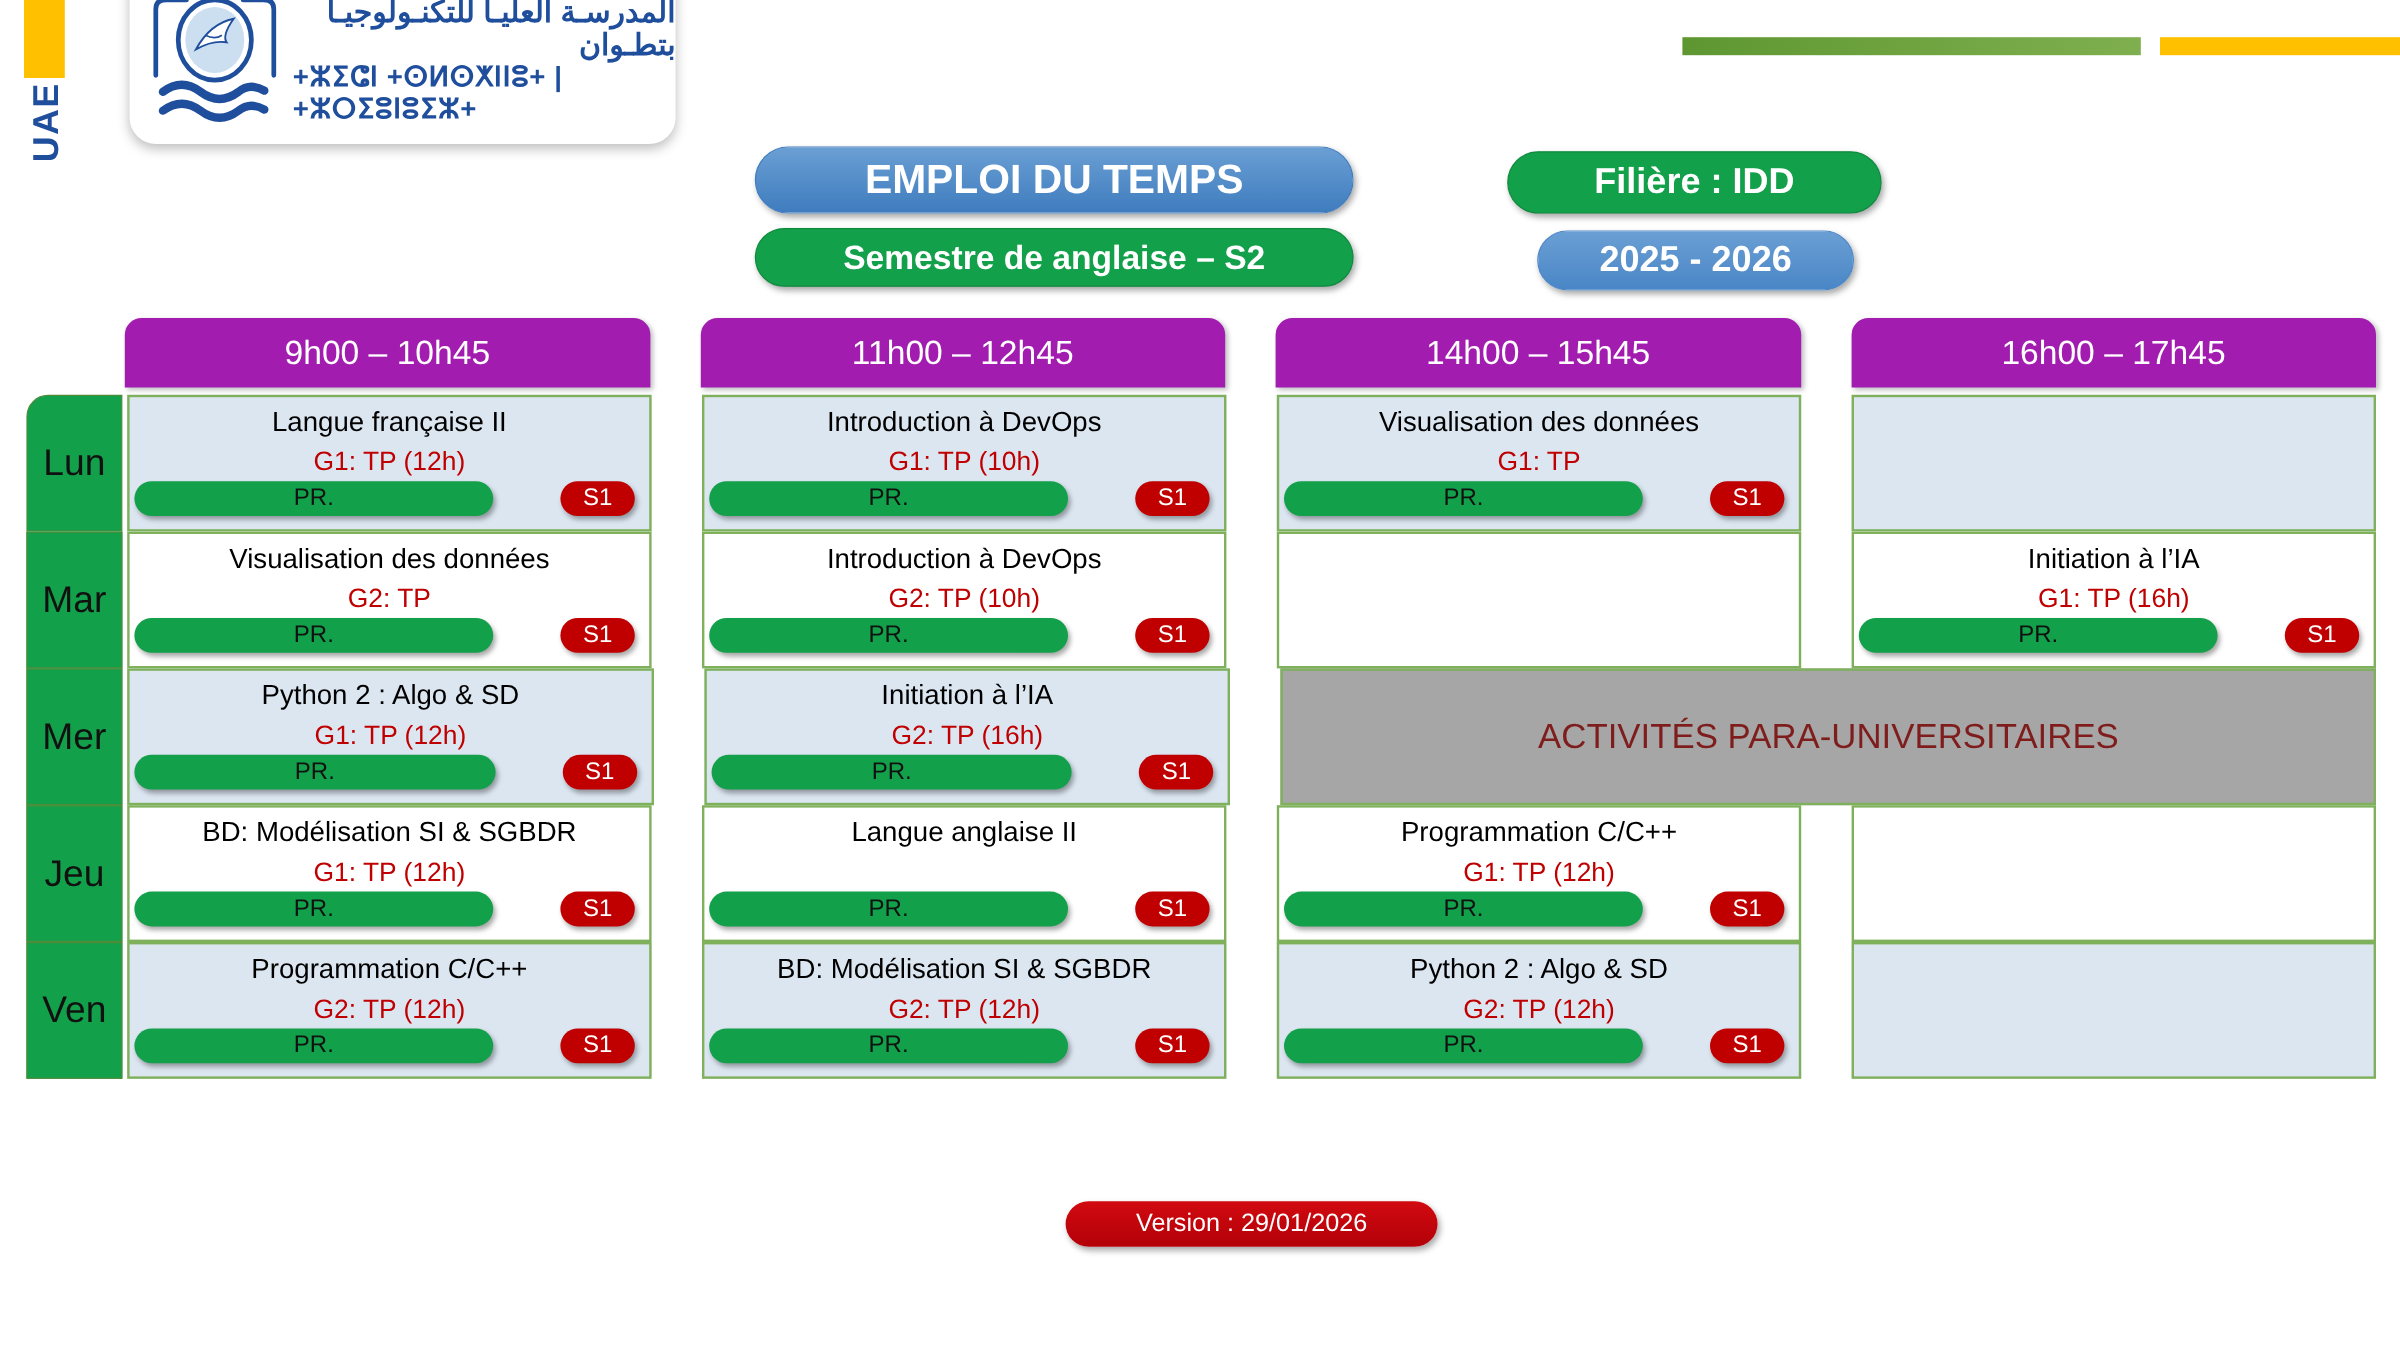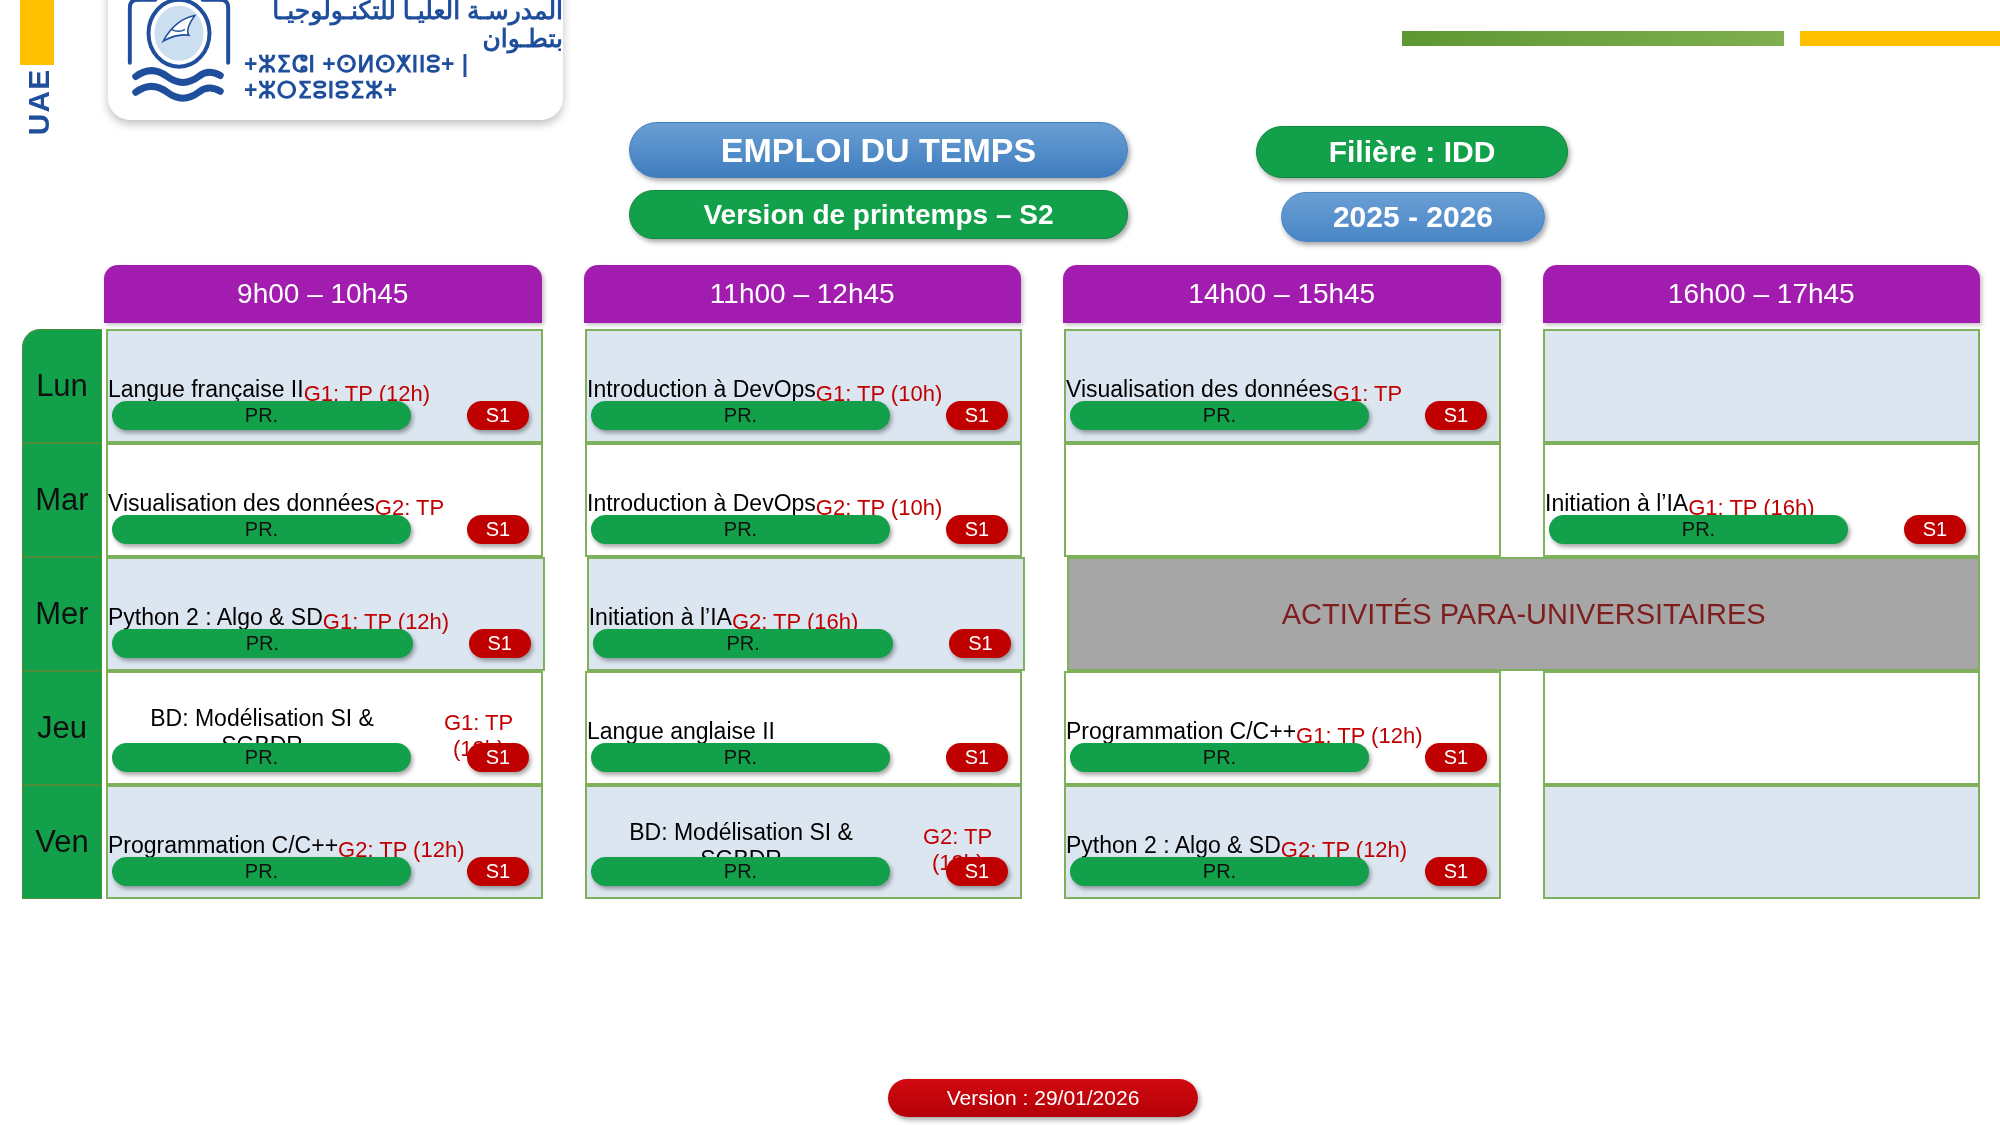--- a/index.html
+++ b/index.html
@@ -56,21 +56,21 @@
   #pill-emploi{left:629px;top:122px;width:497px;height:54px;font-size:34px;
     background:linear-gradient(180deg,#6A9FD4 0%,#3F7CBE 100%);
     border:1px solid #3F7CBE;}
   #pill-semestre{left:629px;top:190px;width:497px;height:47px;font-size:28px;
     background:#13A04A;border:1px solid #0E8A3E;}
   #pill-filiere{left:1256px;top:126px;width:310px;height:50px;font-size:30px;
     background:#13A04A;border:1px solid #0E8A3E;}
   #pill-annee{left:1281px;top:192px;width:262px;height:48px;font-size:30px;
     background:linear-gradient(180deg,#6A9FD4 0%,#4A86C6 100%);
     border:1px solid #4A86C6;}
-  #pill-version{left:888px;top:1079px;width:310px;height:38px;font-size:21px;
+  #pill-version{left:888px;top:1001px;width:310px;height:38px;font-size:21px;
     background:linear-gradient(180deg,#D10A10 0%,#B30008 100%);
     font-weight:normal;border-radius:30px;}
 
   
   #grid{
     position:absolute;left:22px;top:265px;width:1958px;
   }
   .time-row{display:flex;height:58px;margin-bottom:6px;}
   .time-spacer{width:82px;flex:none;}
   .time-head{
@@ -88,21 +88,21 @@
     display:flex;align-items:center;justify-content:center;
     font-size:31px;border:1px solid #4E8C3A;margin-right:4px;
   }
   .day-row.first .day-label{border-radius:18px 0 0 0;}
   .day-row.last  .day-label{border-radius:0 0 0 18px;}
 
   .cells{flex:1;display:flex;}
   .cell{
     flex:1;margin-right:42px;border:2px solid #7FB15C;
     position:relative;box-sizing:border-box;
-    display:flex;flex-direction:row;align-items:center;
+    display:flex;flex-direction:column;
     justify-content:flex-start;padding-top:7px;
   }
   .cell:last-child{margin-right:0;}
   .cell.blue{background:#DCE6F1;}
   .cell.white{background:#FFFFFF;}
   .cell.grey{background:#A6A6A6;justify-content:center;padding-top:0;}
 
   .course{font-size:23px;color:#000;text-align:center;line-height:1.15;}
   .group{font-size:22px;color:#C00000;margin-top:8px;text-align:center;}
   .badges{
@@ -146,21 +146,21 @@
     <path d="M16 88 q16 -12 32 0 t32 0 q10 -8 22 -1" stroke="#1F4E9C" stroke-width="7" fill="none" stroke-linecap="round"></path>
     <path d="M16 104 q16 -12 32 0 t32 0 q10 -8 22 -1" stroke="#1F4E9C" stroke-width="7" fill="none" stroke-linecap="round"></path>
   </svg>
   <div id="logo-text">
     <div class="ar">المدرسـة العليـا للتكنـولوجيـا بتطـوان</div>
     <div class="tif">+ⵣⵉⵛⵏ +ⵙⵍⵙⵅⵏⵏⵓ+ | +ⵣⵔⵉⵓⵏⵓⵉⵣ+</div>
   </div>
 </div>
 
 <div class="pill" id="pill-emploi">EMPLOI DU TEMPS</div>
-<div class="pill" id="pill-semestre">Version de printemps – S2</div>
+<div class="pill" id="pill-semestre">Semestre de anglaise – S2</div>
 <div class="pill" id="pill-filiere">Filière : IDD</div>
 <div class="pill" id="pill-annee">2025 - 2026</div>
 
 <div id="grid">
   <div class="time-row" id="time-row">
     <div class="time-spacer"></div>
   <div class="time-head">9h00 – 10h45</div>
       <div class="time-head">11h00 – 12h45</div>
       <div class="time-head">14h00 – 15h45</div>
       <div class="time-head">16h00 – 17h45</div>

